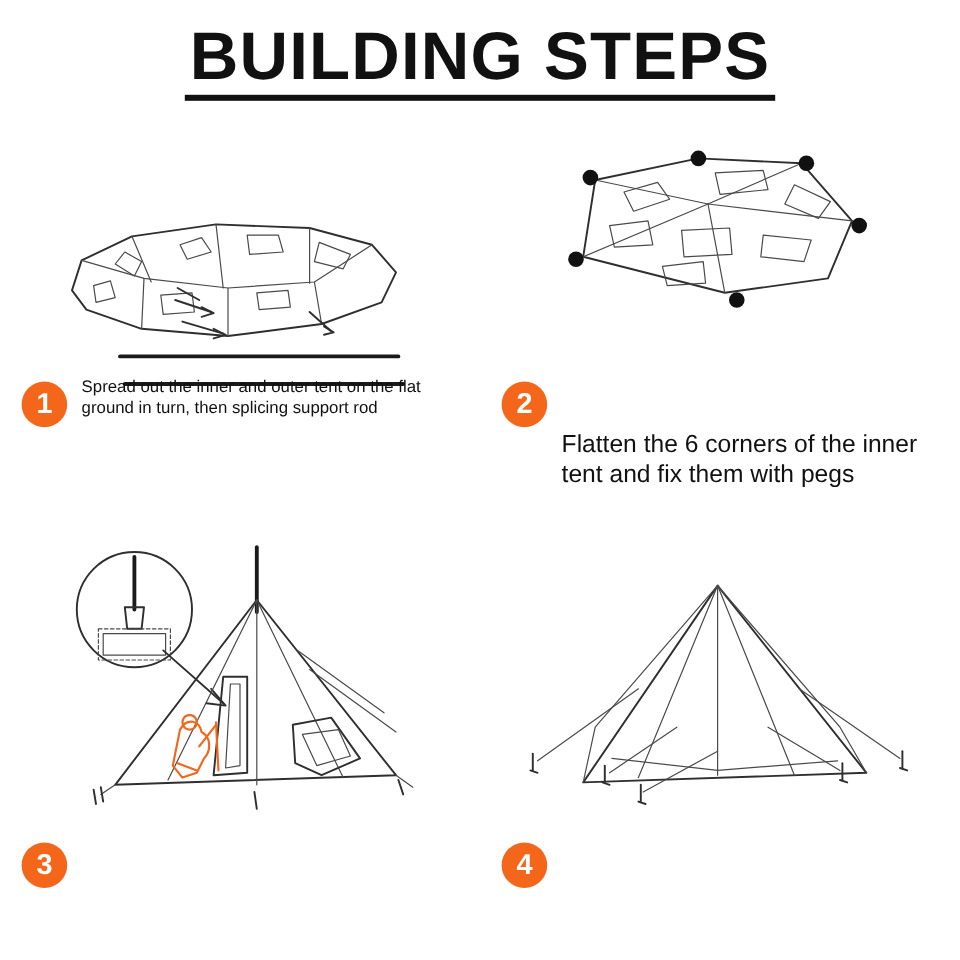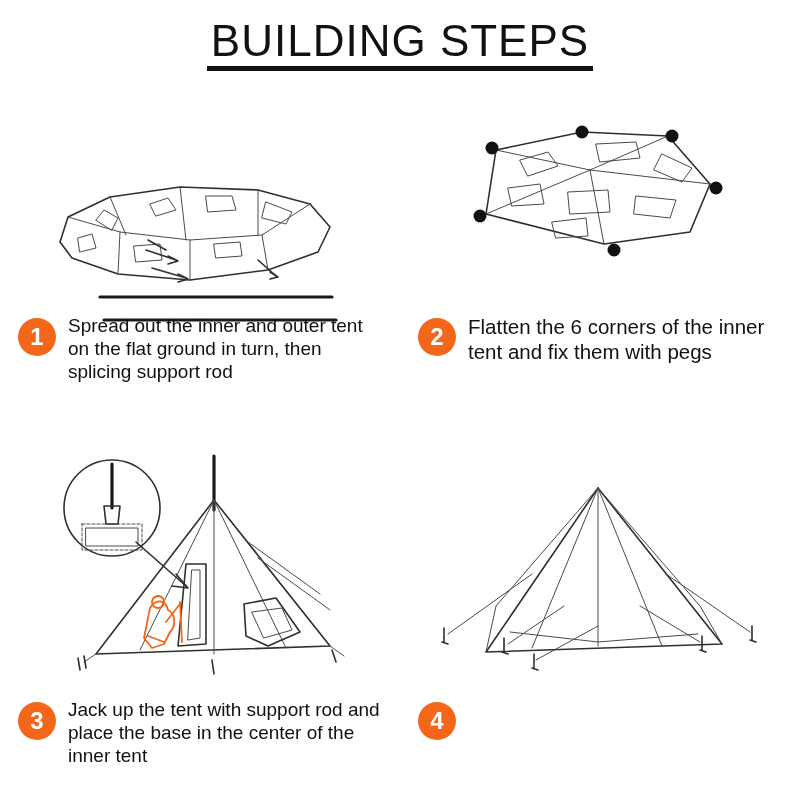--- a/index.html
+++ b/index.html
@@ -19,22 +19,22 @@
     width: 800px;
     height: 800px;
     position: relative;
   }
   .title-wrap {
     text-align: center;
     padding-top: 18px;
   }
   .title {
     display: inline-block;
-    font-size: 44px;
-    font-weight: normal;
+    font-size: 56px;
+    font-weight: bold;
     letter-spacing: 1px;
     line-height: 1.05;
     border-bottom: 5px solid #111;
     padding: 0 4px 2px 4px;
   }
   .grid {
     position: absolute;
     top: 92px;
     left: 0;
     width: 800px;
@@ -78,25 +78,25 @@
     background: #f4661a;
     color: #ffffff;
     font-size: 24px;
     font-weight: bold;
     display: flex;
     align-items: center;
     justify-content: center;
     margin-top: 4px;
   }
   .caption-text {
-    font-size: 19px;
+    font-size: 14px;
     line-height: 1.22;
     color: #111;
   }
-  .cell.c2 .caption-text, .cell.c4 .caption-text { font-size: 20.5px; }
+  .cell.c2 .caption-text, .cell.c4 .caption-text { font-size: 20.5px; margin-top: 44px; }
 
   svg { display: block; }
   .ln { fill: none; stroke: #2f2f2f; stroke-width: 1.6; stroke-linecap: round; stroke-linejoin: round; }
   .ln-thin { fill: none; stroke: #4a4a4a; stroke-width: 1; stroke-linecap: round; stroke-linejoin: round; }
   .ln-thick { fill: none; stroke: #1a1a1a; stroke-width: 3.2; stroke-linecap: round; }
   .ln-or { fill: none; stroke: #f4661a; stroke-width: 1.8; stroke-linecap: round; stroke-linejoin: round; }
   .fill-w { fill: #ffffff; }
   .dot-num {
     fill: #111;
   }
@@ -223,21 +223,20 @@
         <path class="ln-thin" d="M258 112 L330 164"></path>
         <path class="ln-thin" d="M96 208 L84 216"></path>
         <path class="ln-thin" d="M330 200 L344 210"></path>
         <path class="ln" d="M78 212 L80 224"></path>
         <path class="ln" d="M84 210 L86 222"></path>
         <path class="ln" d="M212 214 L214 228"></path>
         <path class="ln" d="M332 204 L336 216"></path>
       </svg>
       <div class="caption">
         <div class="badge">3</div>
-        <div class="caption-text">Jack up the tent with support rod and place the base in the center of the inner tent</div>
       </div>
     </div>
 
     <div class="cell c4">
       <svg class="art" viewBox="0 0 400 250">
 
         <path class="ln" d="M198 42 L322 198 L86 206 Z"></path>
         <path class="ln-thin" d="M198 42 L198 200"></path>
         <path class="ln-thin" d="M198 42 L132 202"></path>
         <path class="ln-thin" d="M198 42 L262 200"></path>

